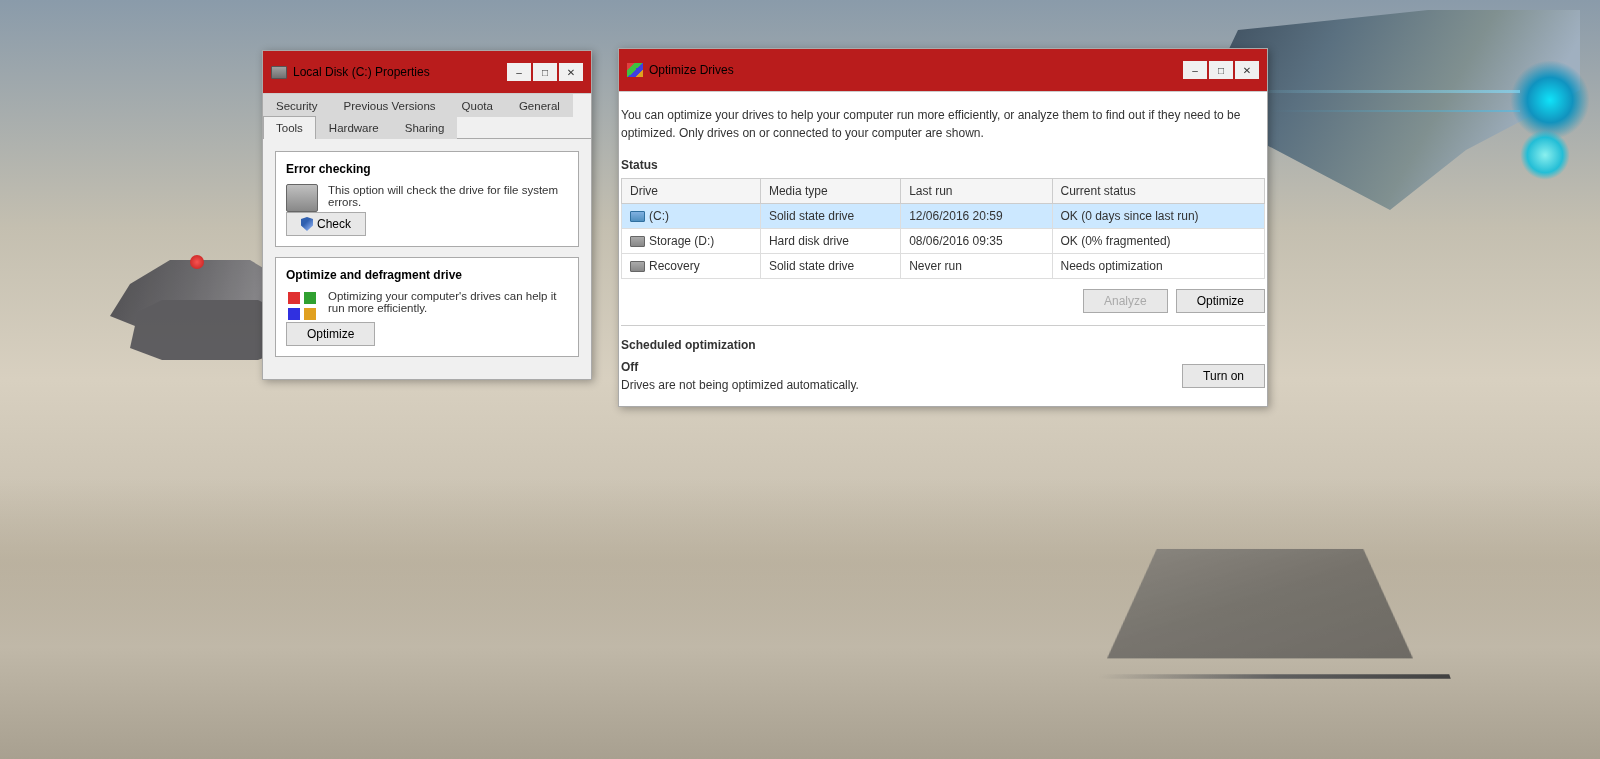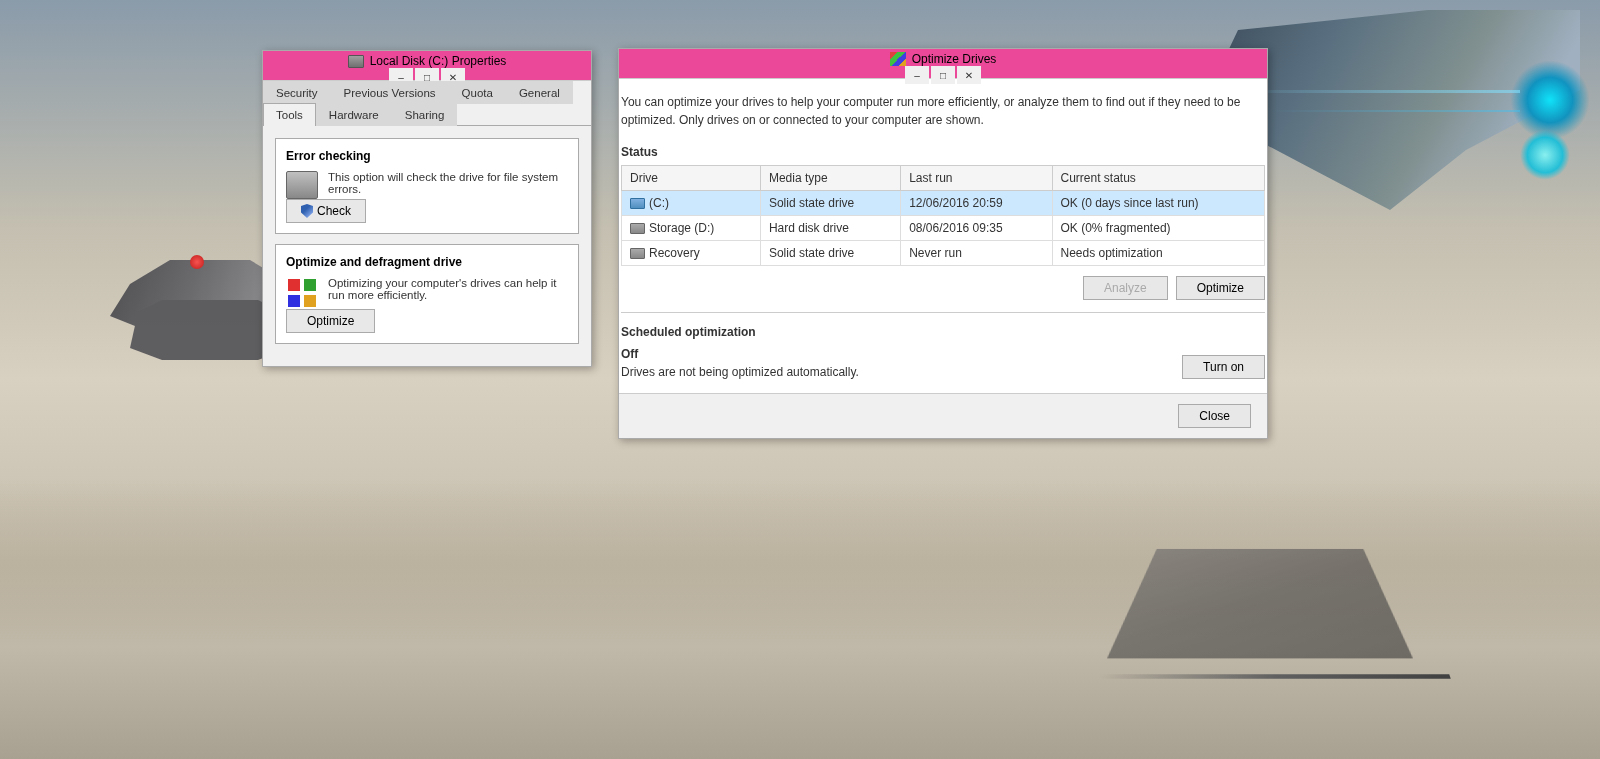--- a/index.html
+++ b/index.html
@@ -32,26 +32,25 @@
       position: absolute;
       background: #f0f0f0;
       border: 1px solid #aaa;
       box-shadow: 2px 2px 8px rgba(0,0,0,0.3);
     }
 
     .title-bar {
       display: flex;
       align-items: center;
       justify-content: space-between;
-      padding: 3px 8px;
-      background: #ec4899;
+      padding: 21px 8px;
+      background: #b91c1c;
       border-bottom: 1px solid #ccc;
       height: 30px;
       user-select: none;
-      flex-direction: column;
     }
 
     .title-bar-left {
       display: flex;
       align-items: center;
       gap: 6px;
     }
 
     .title-bar-controls {
       display: flex;
@@ -230,21 +229,21 @@
     .scheduled-title {
       font-size: 12px;
       font-weight: 600;
       color: #333;
       margin-bottom: 8px;
     }
 
     .scheduled-row {
       display: flex;
       justify-content: space-between;
-      align-items: flex-end;
+      align-items: center;
     }
 
     .scheduled-info .off-label {
       font-size: 12px;
       font-weight: 600;
       color: #333;
       margin-bottom: 4px;
     }
 
     .scheduled-info .off-desc {
@@ -493,16 +492,13 @@
       <div class="scheduled-row">
         <div class="scheduled-info">
           <div class="off-label">Off</div>
           <div class="off-desc">Drives are not being optimized automatically.</div>
         </div>
         <button class="btn-standard">Turn on</button>
       </div>
     </div>
   </div>
 
-  <div class="close-footer">
-    <button class="btn-standard">Close</button>
-  </div>
 </div>
 
 </body></html>

